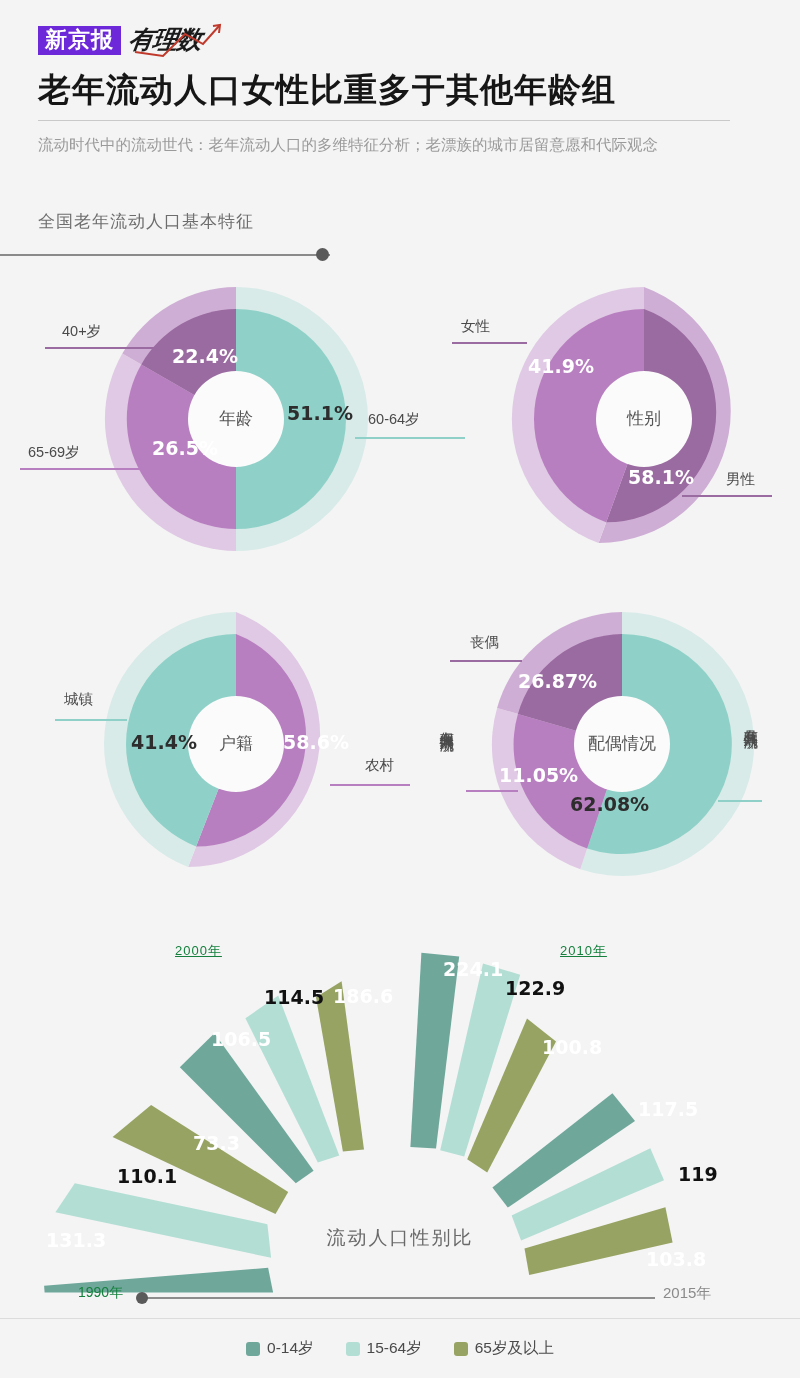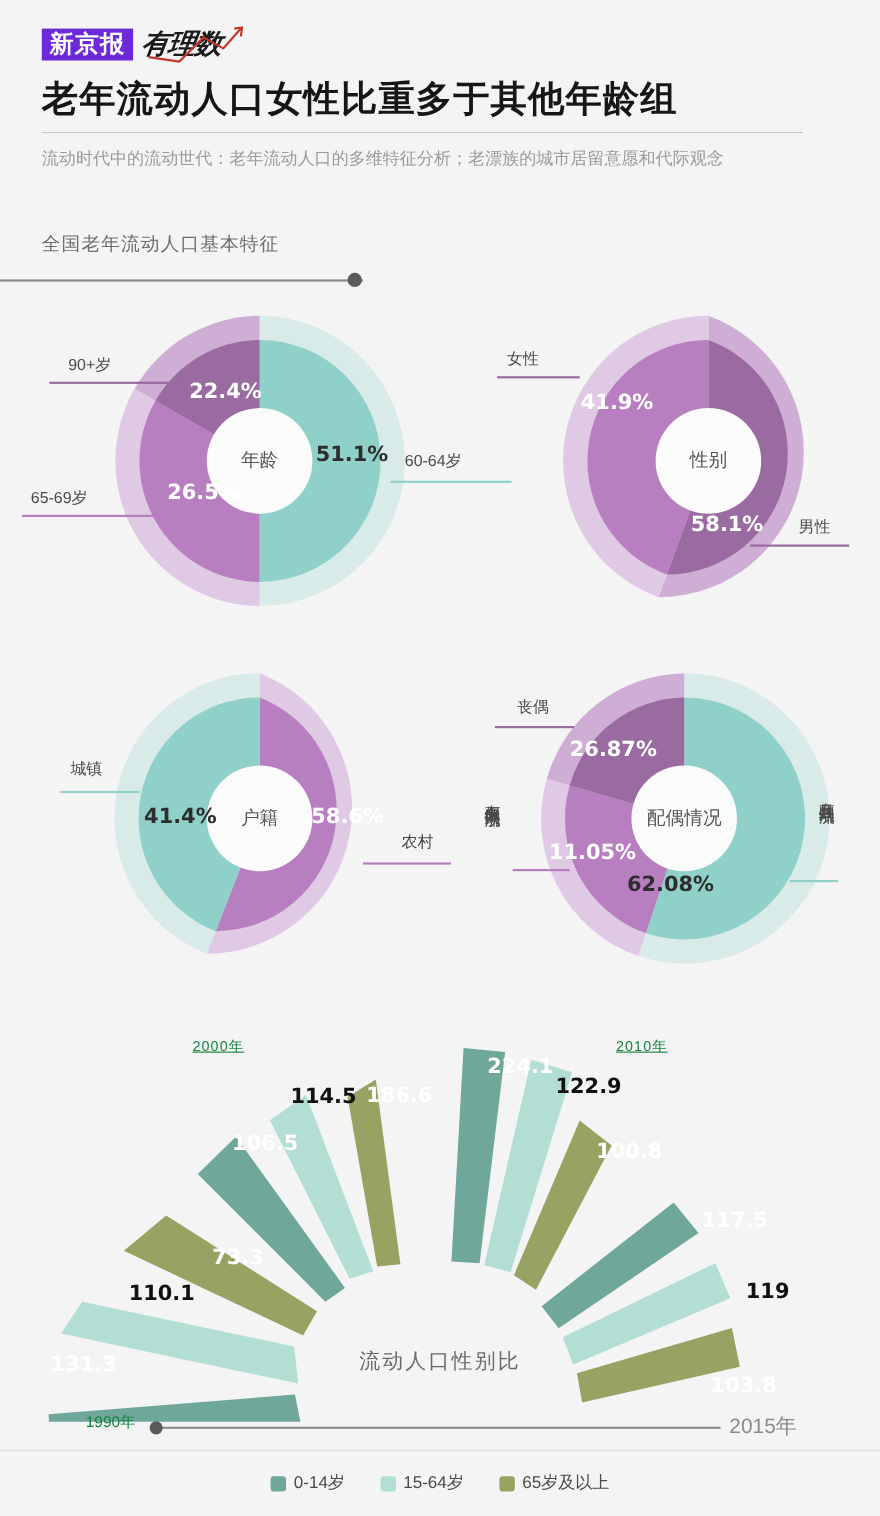--- a/index.html
+++ b/index.html
@@ -84,21 +84,21 @@
   }
   .fan-value.white{color:#ffffff;}
   .fan-value.dark{color:#111111;}
   .fan-center-title{
     position:absolute;left:0;right:0;top:1225px;text-align:center;
     font-size:19px;color:#6a6a6a;letter-spacing:2px;
   }
   .axis-line{position:absolute;left:142px;top:1297px;width:513px;height:2px;background:#8d8d8d;}
   .axis-dot{position:absolute;left:136px;top:1292px;width:12px;height:12px;border-radius:50%;background:#5a5a5a;}
   .year-left{position:absolute;left:78px;top:1284px;font-size:14px;color:#15803d;}
-  .year-right{position:absolute;left:663px;top:1284px;font-size:19px;color:#8a8a8a;}
+  .year-right{position:absolute;left:663px;top:1284px;font-size:15px;color:#8a8a8a;}
 
   .legend{
     position:absolute;left:0;right:0;top:1338px;
     display:flex;justify-content:center;align-items:center;gap:32px;
     font-size:15.5px;color:#4a4a4a;
   }
   .legend-item{display:flex;align-items:center;gap:7px;}
   .legend-swatch{width:14px;height:14px;border-radius:3px;}
   .divider-bottom{position:absolute;left:0;top:1318px;width:800px;height:1px;background:#dcdcdc;}
 </style>
@@ -136,21 +136,21 @@
       <path d="M136 136 L136 26 A110 110 0 0 1 136 246 Z" fill="#8fd1c8"></path>
       <path d="M136 136 L136 246 A110 110 0 0 1 41.3 81.4 Z" fill="#b87fc0"></path>
       <path d="M136 136 L41.3 81.4 A110 110 0 0 1 136 26 Z" fill="#9a6ba0"></path>
       <circle cx="136" cy="136" r="48" fill="#fbfbfb"></circle>
     </svg>
     <div class="donut-center">年龄</div>
   </div>
   <div class="pct white" style="left:172px;top:345px;">22.4%</div>
   <div class="pct white" style="left:152px;top:437px;">26.5%</div>
   <div class="pct dark" style="left:287px;top:402px;">51.1%</div>
-  <div class="callout" style="left:62px;top:322px;">90+岁</div>
+  <div class="callout" style="left:62px;top:322px;">40+岁</div>
   <div class="callout-line" style="left:45px;top:347px;width:130px;background:#9a6ba0;"></div>
   <div class="callout" style="left:28px;top:443px;">65-69岁</div>
   <div class="callout-line" style="left:20px;top:468px;width:130px;background:#b87fc0;"></div>
   <div class="callout" style="left:368px;top:410px;">60-64岁</div>
   <div class="callout-line" style="left:355px;top:437px;width:110px;background:#8fd1c8;"></div>
 
   <div class="donut" style="left:508px;top:283px;width:272px;height:272px;">
     <svg width="272" height="272" viewBox="0 0 272 272">
       <path d="M136 136 L136 4 A132 132 0 0 1 90.6 260.0 Z" fill="#cfaed5"></path>
       <path d="M136 136 L90.6 260.0 A132 132 0 0 1 136 4 Z" fill="#e0c9e4"></path>

